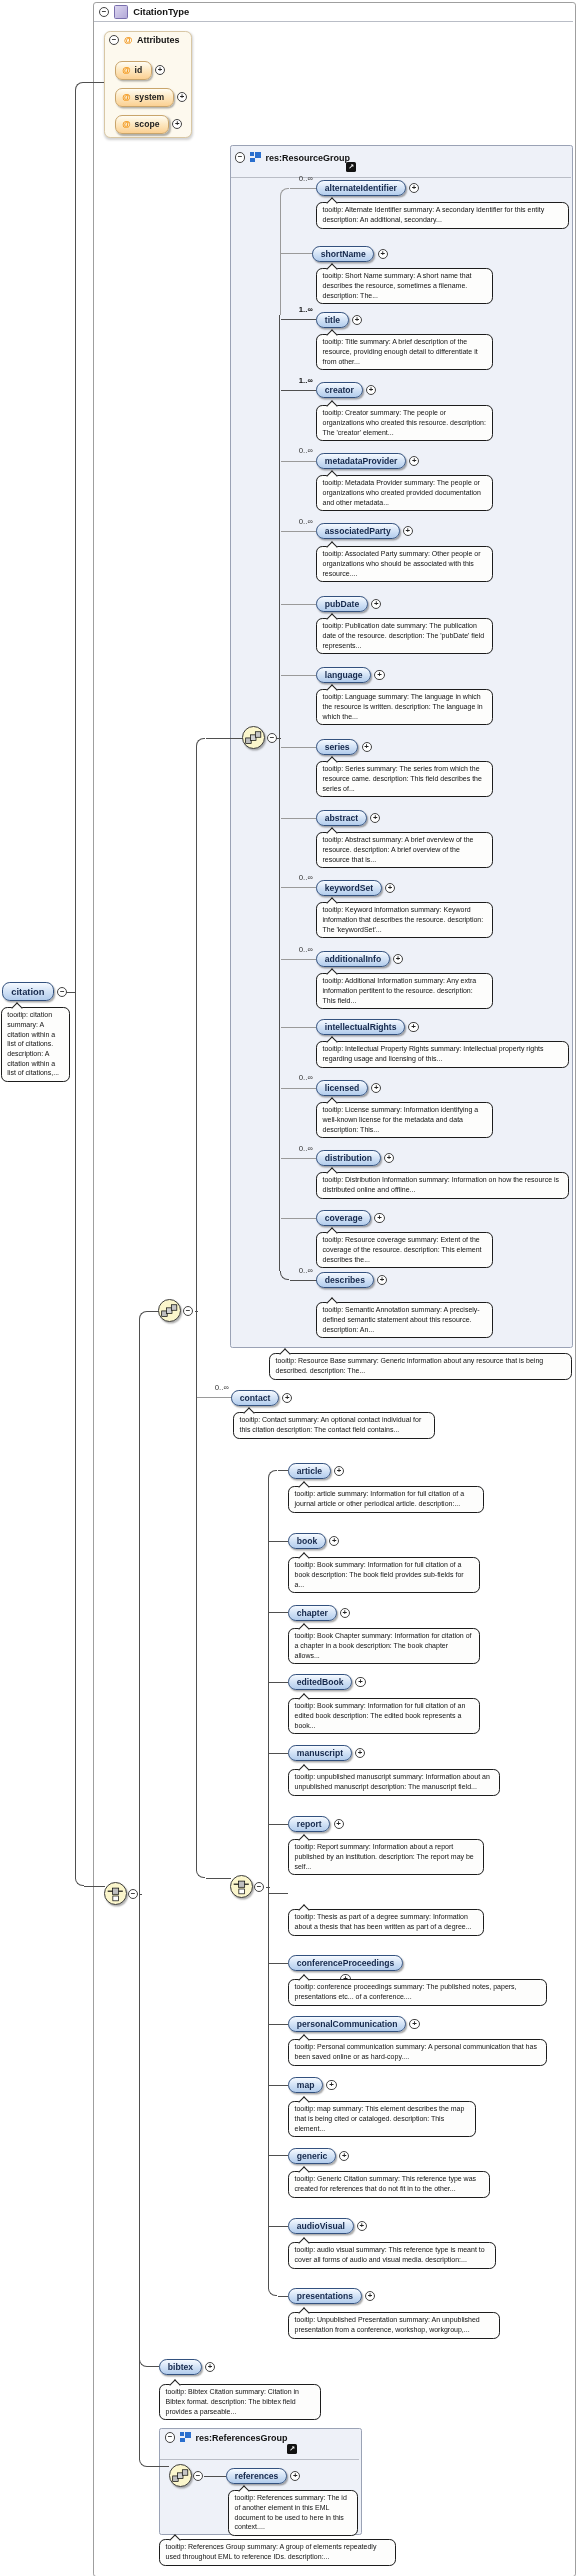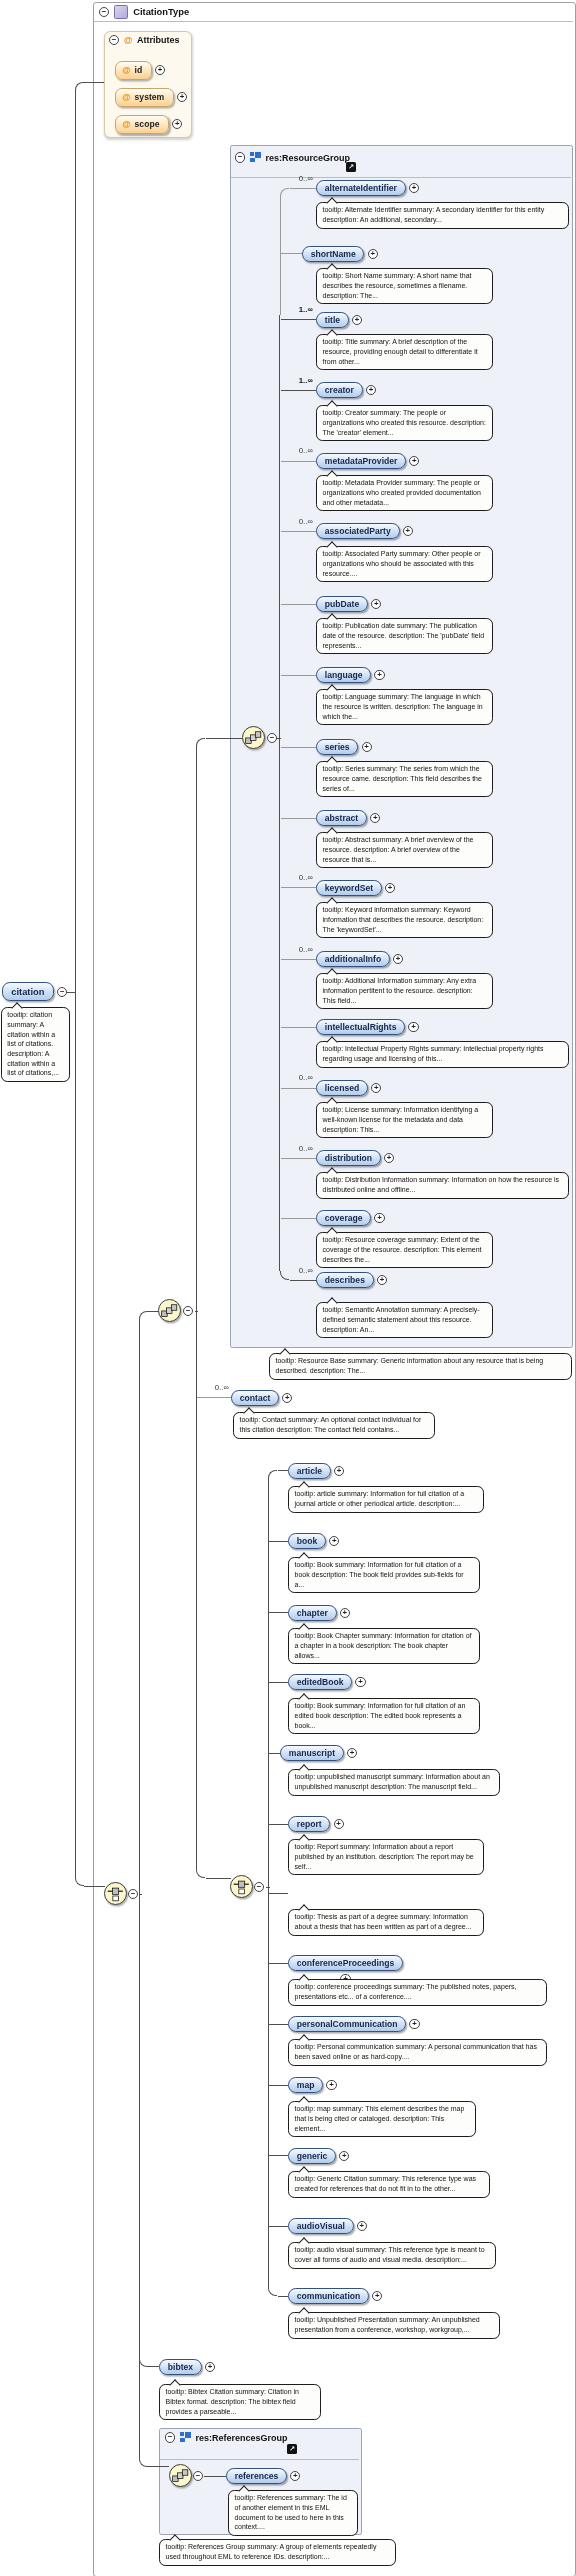--- a/index.html
+++ b/index.html
@@ -198,21 +198,21 @@
     <div class="tip" style="left: 0.8px; top: 1007px; width: 69px;"><div class="notch"></div><span>tooltip: citation summary: A citation within a list of citations. description: A citation within a list of citations,...</span></div>
     <div class="row" style="left: 316px; top: 180px;">
       <div class="pill">
         <span>alternateIdentifier</span>
       </div>
       <div class="pm">+</div>
     </div>
     <div class="occ" style="left: 286px; top: 174px;">0..∞</div>
     <div class="tip" style="left: 316px; top: 202px; width: 253px;"><div class="notch"></div><span>tooltip: Alternate Identifier summary: A secondary identifier for this entity description: An additional, secondary...</span></div>
     <div class="lnh" style="left: 281px; top: 253px; width: 35px;"></div>
-    <div class="row" style="left: 302px; top: 246px;">
+    <div class="row" style="left: 312px; top: 246px;">
       <div class="pill">
         <span>shortName</span>
       </div>
       <div class="pm">+</div>
     </div>
     <div class="tip" style="left: 316px; top: 268px; width: 177px;"><div class="notch"></div><span>tooltip: Short Name summary: A short name that describes the resource, sometimes a filename. description: The...</span></div>
     <div class="lnh b" style="left: 281px; top: 319px; width: 35px;"></div>
     <div class="row" style="left: 316px; top: 312px;">
       <div class="pill">
         <span>title</span>
@@ -374,21 +374,21 @@
     <div class="tip" style="left: 288px; top: 1628px; width: 192px;"><div class="notch"></div><span>tooltip: Book Chapter summary: Information for citation of a chapter in a book description: The book chapter allows...</span></div>
     <div class="lnh b" style="left: 269px; top: 1682px; width: 19px;"></div>
     <div class="row" style="left: 288px; top: 1674px;">
       <div class="pill">
         <span>editedBook</span>
       </div>
       <div class="pm">+</div>
     </div>
     <div class="tip" style="left: 288px; top: 1698px; width: 192px;"><div class="notch"></div><span>tooltip: Book summary: Information for full citation of an edited book description: The edited book represents a book...</span></div>
     <div class="lnh b" style="left: 269px; top: 1753px; width: 19px;"></div>
-    <div class="row" style="left: 280px; top: 1745px; justify-content: flex-end;">
+    <div class="row" style="left: 288px; top: 1745px; justify-content: flex-end;">
       <div class="pill">
         <span>manuscript</span>
       </div>
       <div class="pm">+</div>
     </div>
     <div class="tip" style="left: 288px; top: 1769px; width: 212px;"><div class="notch"></div><span>tooltip: unpublished manuscript summary: Information about an unpublished manuscript description: The manuscript field...</span></div>
     <div class="lnh b" style="left: 269px; top: 1824px; width: 19px;"></div>
     <div class="row" style="left: 288px; top: 1816px;">
       <div class="pill">
         <span>report</span>
@@ -439,21 +439,21 @@
     <div class="lnh b" style="left: 269px; top: 2226px; width: 19px;"></div>
     <div class="row" style="left: 288px; top: 2218px;">
       <div class="pill">
         <span>audioVisual</span>
       </div>
       <div class="pm">+</div>
     </div>
     <div class="tip" style="left: 288px; top: 2242px; width: 208px;"><div class="notch"></div><span>tooltip: audio visual summary: This reference type is meant to cover all forms of audio and visual media. description:...</span></div>
     <div class="row" style="left: 288px; top: 2288px;">
       <div class="pill">
-        <span>communication</span>
+        <span>presentations</span>
       </div>
       <div class="pm">+</div>
     </div>
     <div class="tip" style="left: 288px; top: 2312px; width: 212px;"><div class="notch"></div><span>tooltip: Unpublished Presentation summary: An unpublished presentation from a conference, workshop, workgroup,...</span></div>
     <div class="row" style="left: 159px; top: 2359px; justify-content: flex-end;">
       <div class="pill">
         <span>bibtex</span>
       </div>
       <div class="pm">+</div>
     </div>

